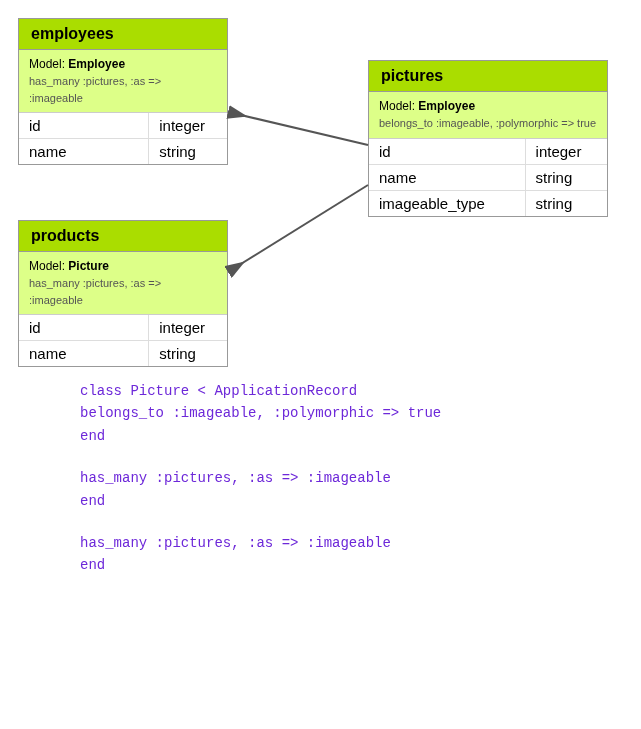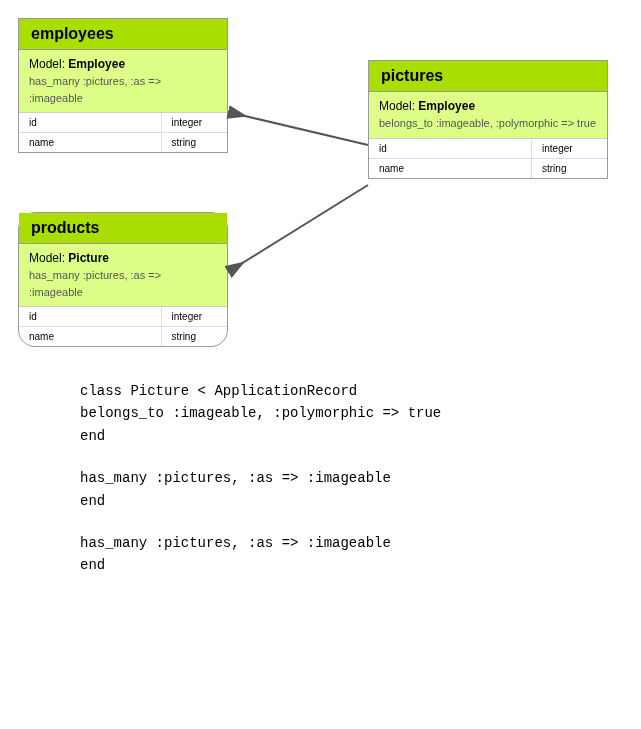--- a/index.html
+++ b/index.html
@@ -54,21 +54,21 @@
     }
 
     .uml-rows {
       width: 100%;
       border-collapse: collapse;
     }
 
     .uml-rows td {
       padding: 4px 10px;
       border-top: 1px solid #ddd;
-      font-size: 10px;
+      font-size: 15px;
     }
 
     .uml-rows tr:first-child td {
       border-top: none;
     }
 
     .uml-rows td:first-child {
       border-right: 1px solid #ddd;
       min-width: 110px;
     }
@@ -86,21 +86,21 @@
     .code-area {
       padding: 20px 30px 20px 80px;
       background: #fff;
     }
 
     .code-block {
       margin-bottom: 20px;
       font-family: 'Courier New', Courier, monospace;
       font-size: 14px;
       line-height: 1.6;
-      color: #000000;
+      color: #6d28d9;
     }
   </style>
 </head>
 <body>
 
 <div class="diagram-area">
 
   <div class="uml-table" style="left: 18px; top: 18px; width: 210px;">
     <div class="uml-header">employees</div>
     <div class="uml-model">
@@ -114,21 +114,21 @@
         <td>integer</td>
       </tr>
       <tr>
         <td>name</td>
         <td>string</td>
       </tr>
     </tbody>
       </table>
   </div>
 
-  <div class="uml-table" style="left: 18px; top: 212px; width: 210px; border-radius: 17px;">
+  <div class="uml-table" style="left: 18px; top: 220px; width: 210px;">
     <div class="uml-header">products</div>
     <div class="uml-model">
       <span>Model: </span><span class="model-name">Picture</span><br>
       <span class="model-assoc">has_many :pictures, :as =&gt; :imageable</span>
     </div>
     <table class="uml-rows">
       <tbody>
           <tr>
         <td>id</td>
         <td>integer</td>
@@ -150,20 +150,24 @@
     <table class="uml-rows">
       <tbody>
           <tr>
         <td>id</td>
         <td>integer</td>
       </tr>
       <tr>
         <td>name</td>
         <td>string</td>
       </tr>
+      <tr>
+        <td>imageable_type</td>
+        <td>string</td>
+      </tr>
     </tbody>
       </table>
   </div>
 
   <svg class="arrows-svg">
 
     <defs>
       <marker id="arrowhead-left" markerWidth="10" markerHeight="7" refX="10" refY="3.5" orient="auto">
         <polygon points="10 0, 0 3.5, 10 7" fill="#555"></polygon>
       </marker>

